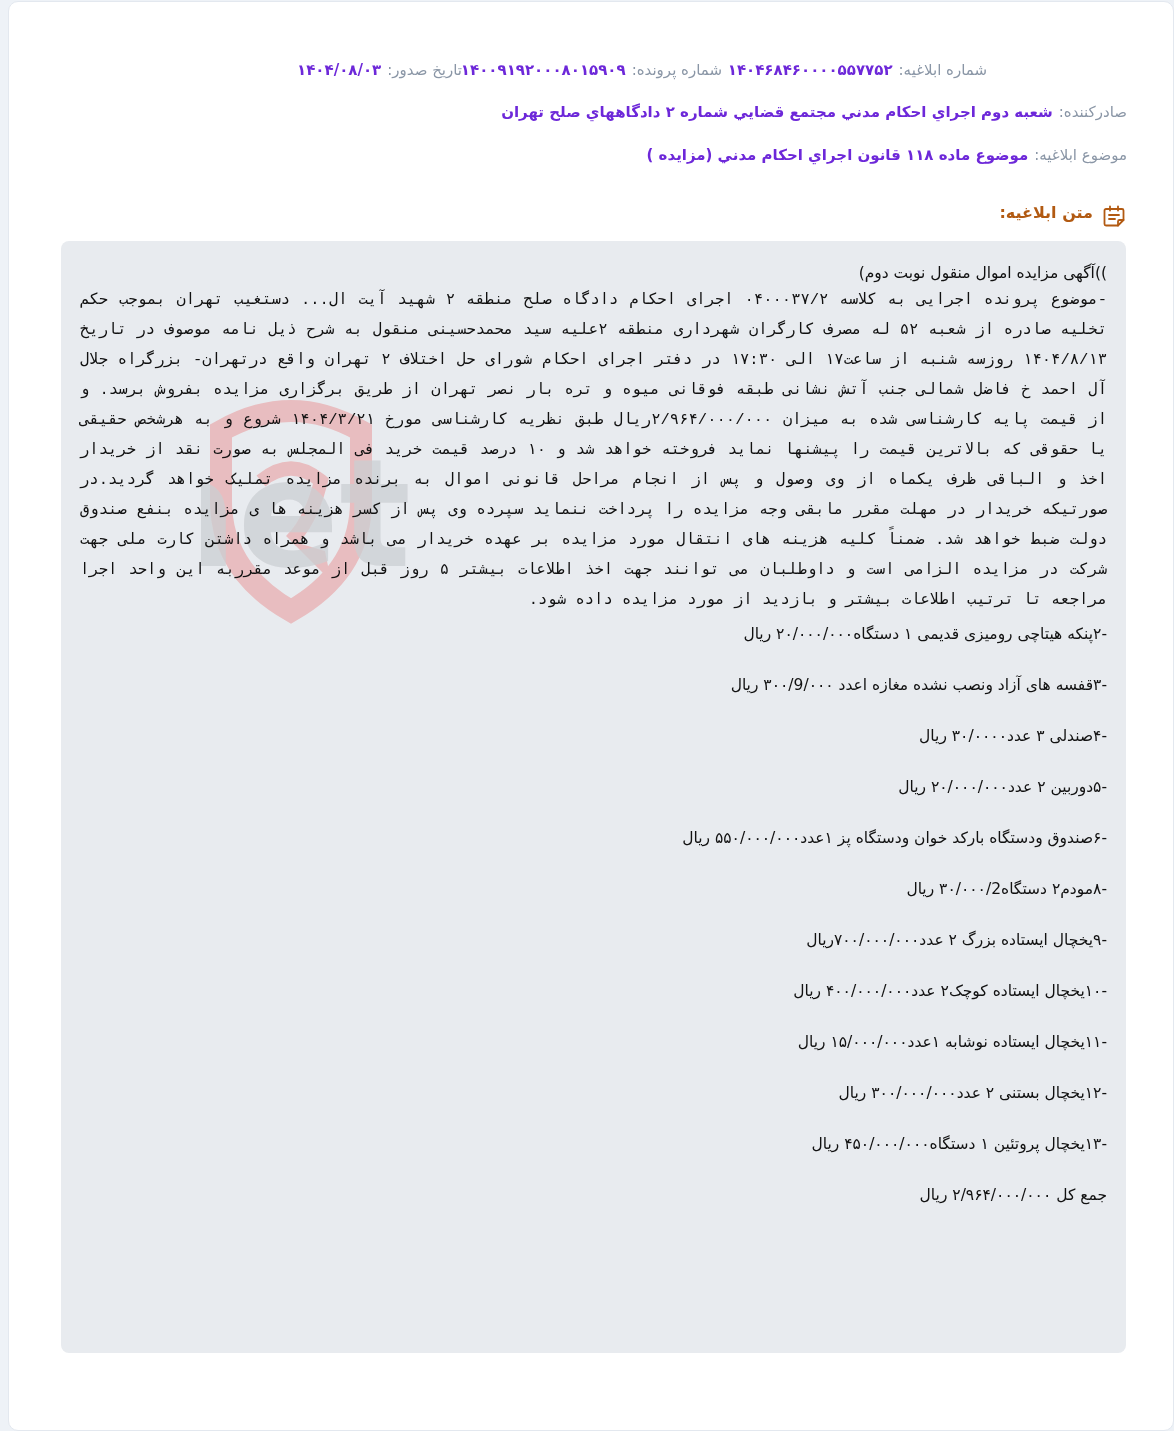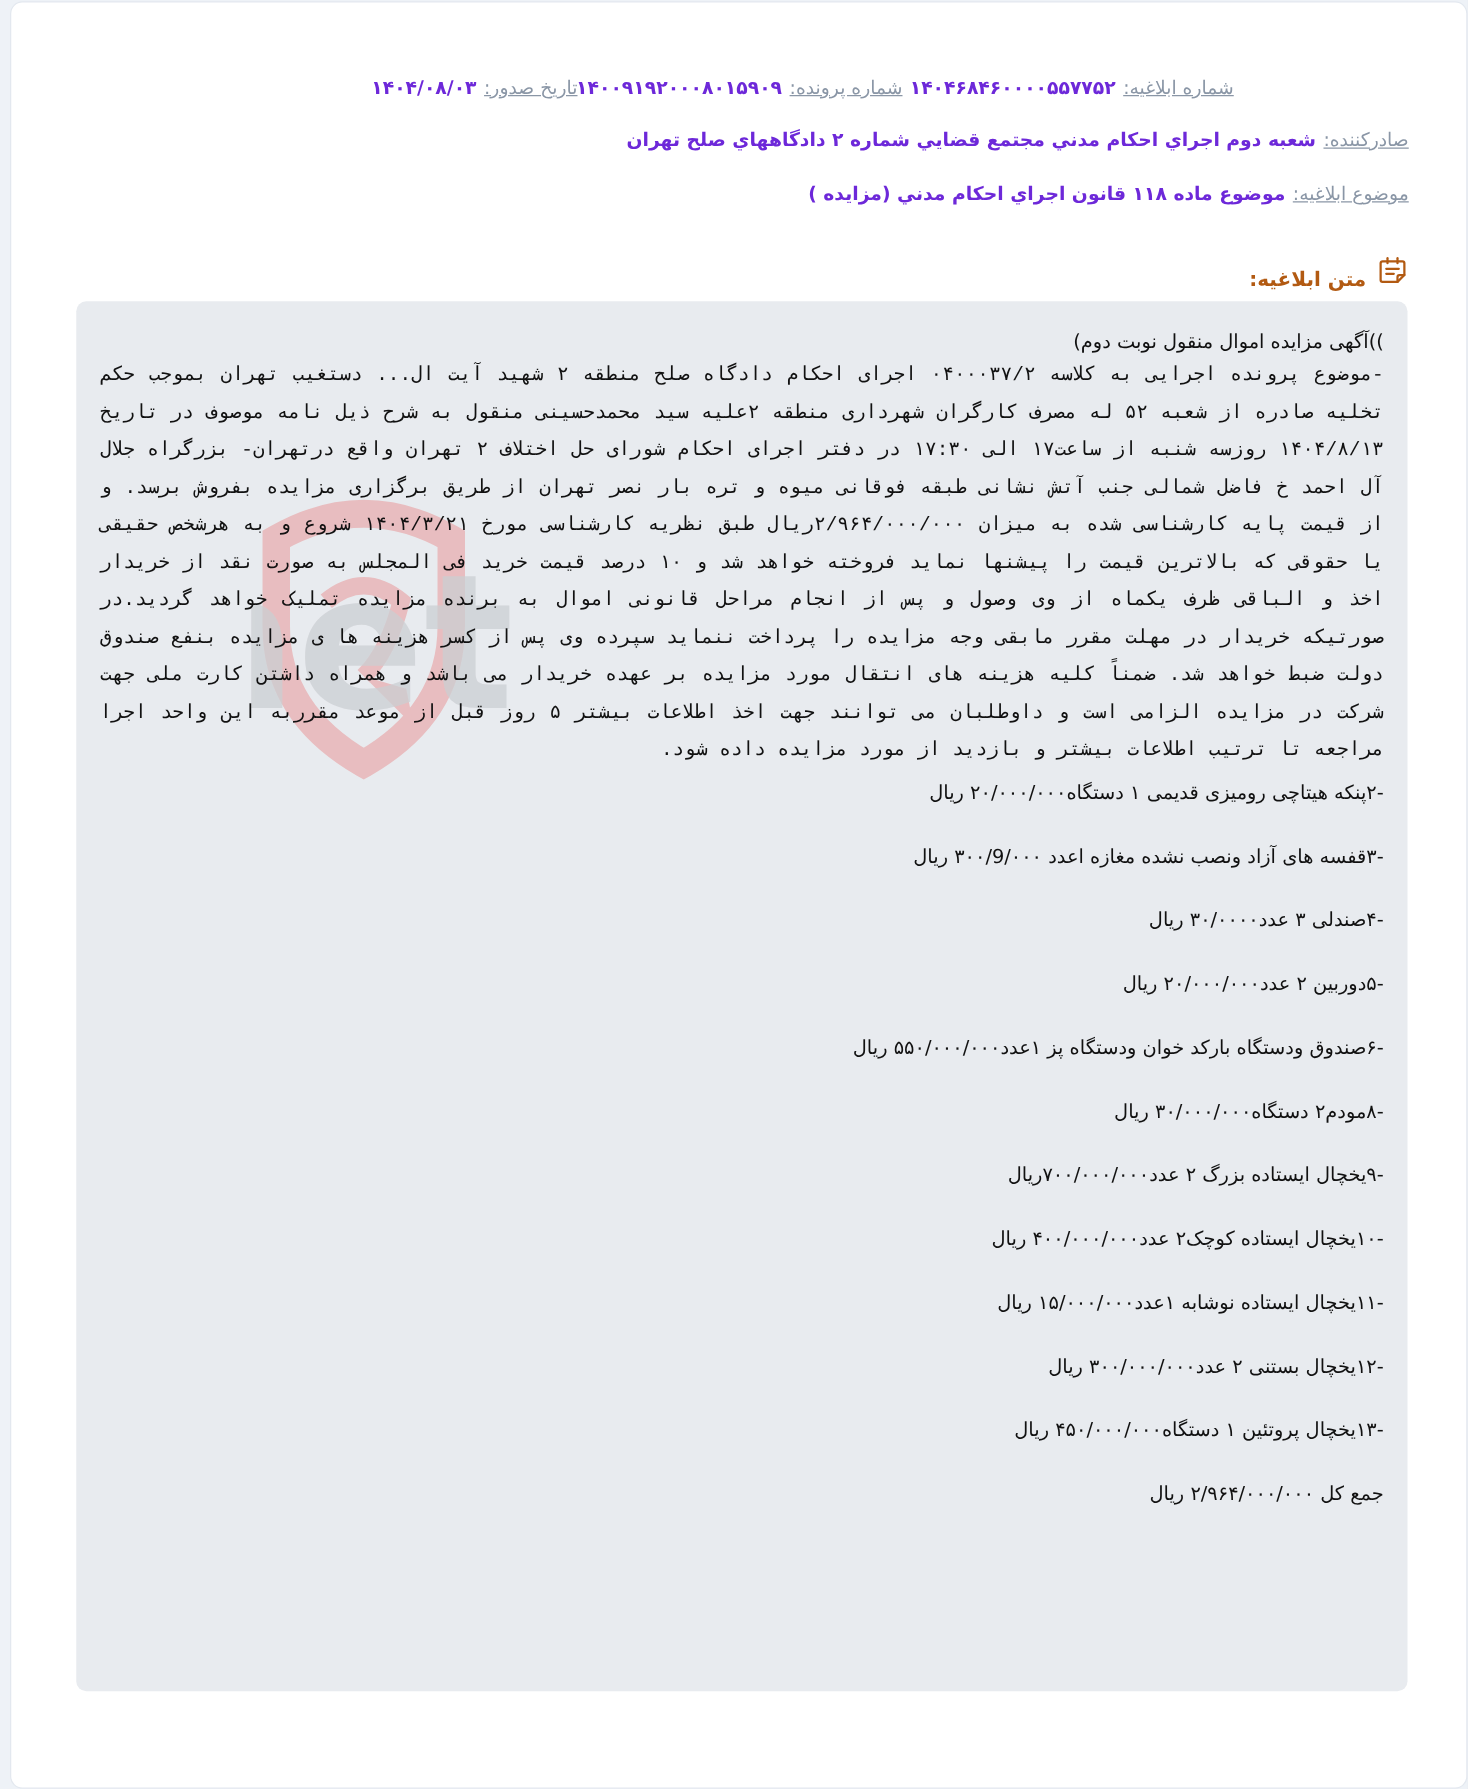--- a/index.html
+++ b/index.html
@@ -24,37 +24,37 @@
       position: absolute;
       right: 46px;
       left: 40px;
       display: flex;
       flex-direction: row;
       align-items: center;
       font-size: 15px;
       line-height: 22px;
       white-space: nowrap;
     }
-    .meta-label { color: #8a96a6; text-decoration: underline; }
+    .meta-label { color: #8a96a6; }
     .meta-value { color: #6d28d9; font-weight: bold; }
     .row1 { top: 57px; }
     .row2 { top: 99px; }
     .row3 { top: 142px; }
     .row1 .cell { display: flex; align-items: center; gap: 6px; }
     .row1 .cell-1 { width: 255px; }
     .row1 .cell-2 { width: 365px; padding-right: 105px; }
     .row1 .cell-3 { width: 300px; padding-right: 140px; }
     .row2 .meta-label, .row3 .meta-label { margin-left: 6px; }
 
     .section-title {
       position: absolute;
       right: 46px;
       top: 201px;
       display: flex;
-      align-items: flex-end;
+      align-items: flex-start;
       gap: 8px;
       color: #b25a12;
       font-size: 16px;
       font-weight: bold;
     }
     .section-title svg { width: 26px; height: 26px; }
 
     .body-box {
       position: absolute;
       left: 52px;
@@ -156,21 +156,21 @@
 
     <div class="heading-line">))آگهی مزایده اموال منقول نوبت دوم)</div>
 
     <div class="paragraph">-موضوع پرونده اجرایی به کلاسه ۰۴۰۰۰۳۷/۲ اجرای احکام دادگاه صلح منطقه ۲ شهید آیت ال... دستغیب تهران بموجب حکم تخلیه  صادره از شعبه ۵۲  له مصرف کارگران  شهرداری منطقه ۲علیه سید  محمدحسینی  منقول  به شرح ذیل نامه  موصوف در تاریخ ۱۴۰۴/۸/۱۳ روزسه شنبه از ساعت۱۷ الی ۱۷:۳۰ در دفتر اجرای احکام شورای حل اختلاف ۲ تهران واقع درتهران- بزرگراه جلال آل احمد خ فاضل شمالی جنب آتش نشانی طبقه فوقانی میوه و تره بار نصر تهران از طریق برگزاری مزایده بفروش برسد. و از قیمت پایه کارشناسی شده به میزان ۲/۹۶۴/۰۰۰/۰۰۰ریال  طبق نظریه کارشناسی  مورخ ۱۴۰۴/۳/۲۱ شروع و به هرشخص حقیقی یا حقوقی که بالاترین قیمت را پیشنها نماید فروخته خواهد شد و ۱۰ درصد قیمت خرید فی المجلس به صورت نقد از خریدار اخذ و الباقی ظرف یکماه از وی وصول و پس از انجام مراحل قانونی اموال به برنده مزایده تملیک خواهد گردید.در صورتیکه خریدار در مهلت مقرر مابقی وجه مزایده را پرداخت ننماید سپرده وی پس از کسر هزینه ها ی مزایده بنفع صندوق دولت ضبط خواهد شد. ضمناً کلیه هزینه های انتقال مورد مزایده بر عهده خریدار می باشد و همراه داشتن کارت ملی جهت شرکت در مزایده الزامی است و داوطلبان می توانند جهت اخذ اطلاعات بیشتر ۵ روز قبل از موعد مقرربه این واحد اجرا مراجعه تا ترتیب اطلاعات بیشتر و بازدید از مورد مزایده داده شود.</div>
 
     <div class="item">-۲پنکه هیتاچی رومیزی  قدیمی ۱ دستگاه۲۰/۰۰۰/۰۰۰ ریال</div>
     <div class="item">-۳قفسه های آزاد ونصب نشده مغازه اعدد ۳۰۰/9/۰۰۰ ریال</div>
     <div class="item">-۴صندلی ۳ عدد۳۰/۰۰۰۰ ریال</div>
     <div class="item">-۵دوربین ۲ عدد۲۰/۰۰۰/۰۰۰ ریال</div>
     <div class="item">-۶صندوق ودستگاه بارکد خوان ودستگاه پز ۱عدد۵۵۰/۰۰۰/۰۰۰ ریال</div>
-    <div class="item">-۸مودم۲ دستگاه۳۰/۰۰۰/۰۰۰ ریال</div>
+    <div class="item">-۸مودم۲ دستگاه۳۰/۰۰۰/2 ریال</div>
     <div class="item">-۹یخچال ایستاده بزرگ ۲ عدد۷۰۰/۰۰۰/۰۰۰ریال</div>
     <div class="item">-۱۰یخچال ایستاده کوچک۲ عدد۴۰۰/۰۰۰/۰۰۰ ریال</div>
     <div class="item">-۱۱یخچال ایستاده نوشابه ۱عدد۱۵/۰۰۰/۰۰۰ ریال</div>
     <div class="item">-۱۲یخچال بستنی ۲ عدد۳۰۰/۰۰۰/۰۰۰ ریال</div>
     <div class="item">-۱۳یخچال پروتئین ۱ دستگاه۴۵۰/۰۰۰/۰۰۰ ریال</div>
 
     <div class="total">جمع کل ۲/۹۶۴/۰۰۰/۰۰۰ ریال</div>
   </div>
 </div>
 

